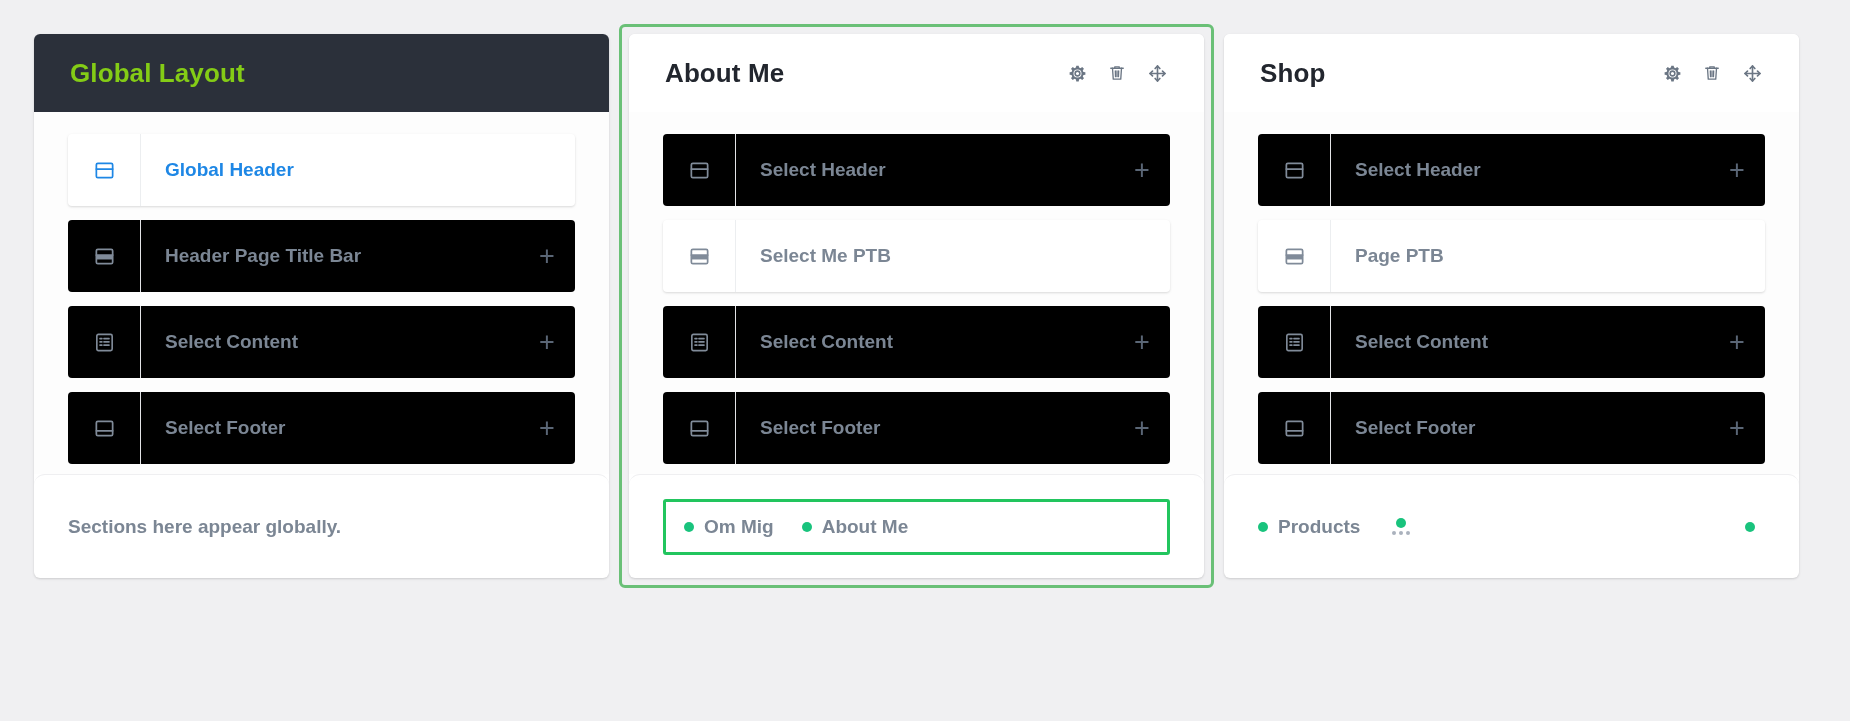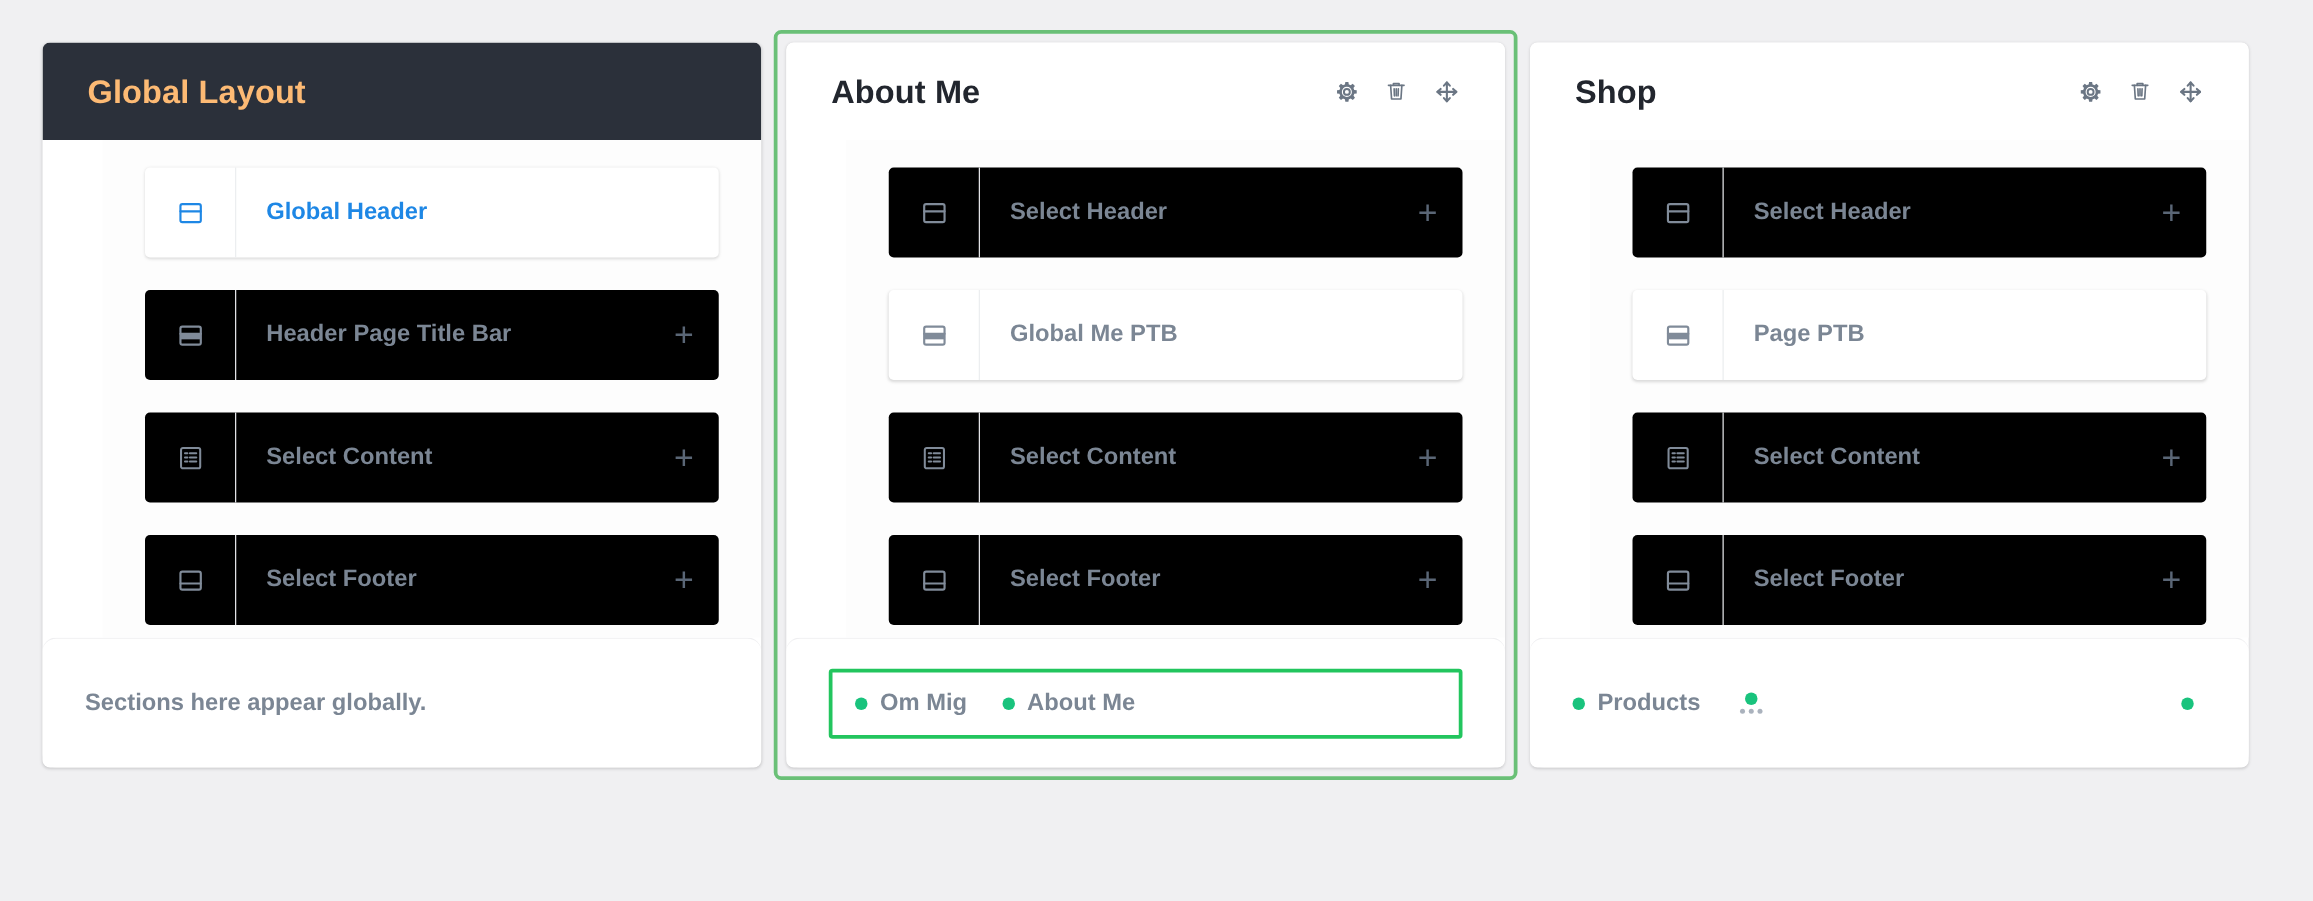--- a/index.html
+++ b/index.html
@@ -46,21 +46,21 @@
     box-sizing:border-box;
   }
   .chead.dark{ background:#2b303a; }
   .chead.light{ background:#ffffff; }
 
   .ctitle{
     font-size:26px;
     font-weight:bold;
     letter-spacing:.1px;
   }
-  .chead.dark .ctitle{ color:#fdba74; }
+  .chead.dark .ctitle{ color:#84cc16; }
   .chead.light .ctitle{ color:#22262e; }
 
   .chead-actions{
     display:flex;
     align-items:center;
     gap:18px;
   }
   .hicon{
     width:22px;height:22px;
     display:flex;align-items:center;justify-content:center;
@@ -68,23 +68,22 @@
     cursor:pointer;
   }
   .hicon svg{ display:block; }
 
   
   .cbody{
     padding:22px 34px 10px 34px;
     background:#fdfdfd;
     display:flex;
     flex-direction:column;
-    gap:26px;
+    gap:14px;
     flex:1;
-    margin-left:48px;
   }
 
   
   .slot{
     display:flex;
     align-items:center;
     height:72px;
     border-radius:4px;
     box-sizing:border-box;
   }
@@ -307,21 +306,21 @@
             <div class="slot-plus">+</div>
           </div>
           <div class="slot filled">
             <div class="slot-ico">
               <svg width="23" height="23" viewBox="0 0 24 24" fill="none" stroke="#808b99" stroke-width="1.8" stroke-linecap="round" stroke-linejoin="round">
        <rect x="3.5" y="4.5" width="17" height="15" rx="1.6"></rect>
        <line x1="3.5" y1="10.5" x2="20.5" y2="10.5"></line>
        <rect x="3.5" y="10.5" width="17" height="4.6" fill="#808b99" stroke="none"></rect>
      </svg>
             </div>
-            <div class="slot-label">Global Me PTB</div>
+            <div class="slot-label">Select Me PTB</div>
             <div class="slot-spacer"></div>
           </div>
           <div class="slot empty">
             <div class="slot-ico">
               <svg width="23" height="23" viewBox="0 0 24 24" fill="none" stroke="#808b99" stroke-width="1.7" stroke-linecap="round" stroke-linejoin="round">
        <rect x="4" y="3.5" width="16" height="17" rx="1.6"></rect>
        <line x1="7.3" y1="8" x2="9.3" y2="8"></line>
        <line x1="11.4" y1="8" x2="16.7" y2="8"></line>
        <line x1="7.3" y1="11.4" x2="9.3" y2="11.4"></line>
        <line x1="11.4" y1="11.4" x2="16.7" y2="11.4"></line>

